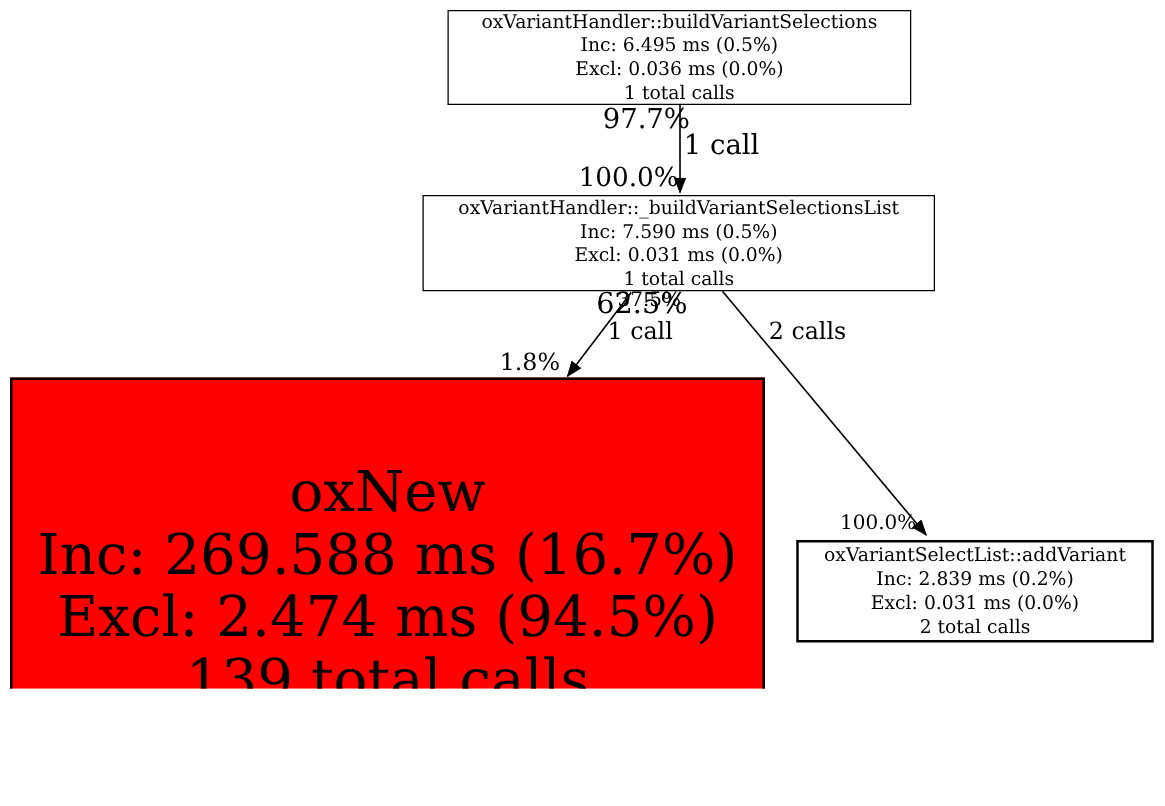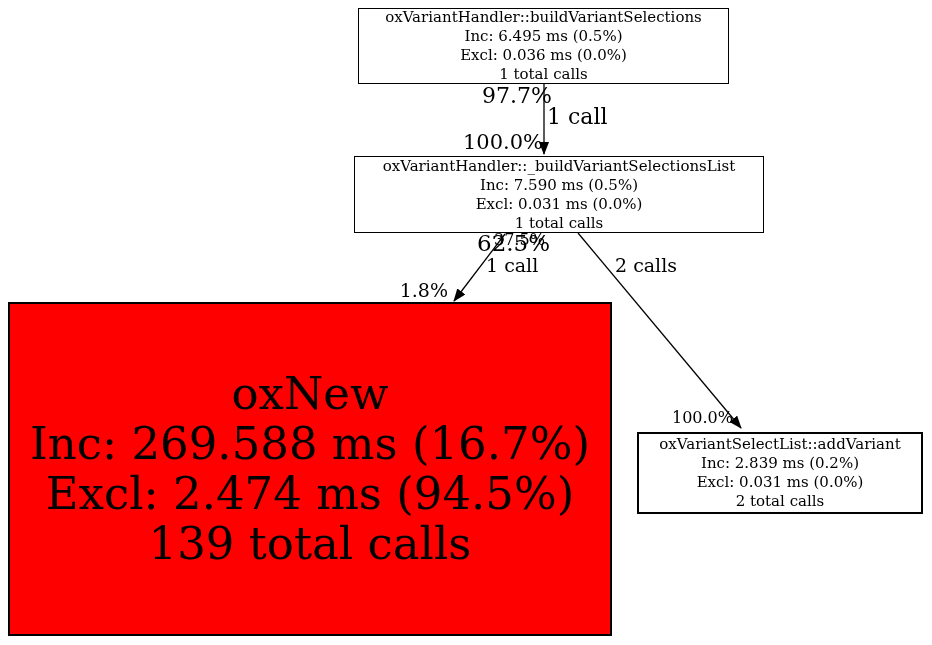--- a/index.html
+++ b/index.html
@@ -1,27 +1,27 @@
 <!DOCTYPE html>
 <html><head>
 <meta charset="utf-8">
 <style>
   html,body{margin:0;padding:0;background:#ffffff;}
   #canvas{
-    position:relative;width:932px;height:645px;background:#ffffff;
+    position:relative;width:932px;height:551px;background:#ffffff;
     font-family:"DejaVu Serif",serif;color:#000000;overflow:hidden;
   }
   .node{
     position:absolute;box-sizing:border-box;border:1px solid #000000;background:#ffffff;
     display:flex;flex-direction:column;justify-content:center;align-items:center;
     text-align:center;font-size:15px;line-height:19px;white-space:nowrap;
   }
   .node span{display:block;}
   #node-top{left:358px;top:8px;width:371px;height:76px;}
-  #node-mid{left:354px;top:156px;width:410px;height:77px;}
+  #node-mid{left:338px;top:156px;width:410px;height:77px;}
   #node-oxnew{left:8px;top:302px;width:604px;height:334px;background:#ff0000;border-width:2px;font-size:45px;line-height:50px;}
   #node-addvariant{left:637px;top:432px;width:286px;height:82px;border-width:2px;line-height:19px;align-items:center;}
   #edge-layer{position:absolute;left:0;top:0;width:932px;height:645px;pointer-events:none;}
   .edge-label{position:absolute;white-space:nowrap;line-height:1.1;}
   #e1-src{right:380px;top:84px;font-size:22px;}
   #e1-calls{left:547px;top:105px;font-size:22px;}
   #e1-tgt{right:389px;top:131px;font-size:21px;}
   #e2-src{left:447px;top:231px;font-size:23px;margin-left:30px;}
   #e3-src{left:494px;top:231px;font-size:16px;}
   #e2-calls{left:486px;top:255px;font-size:19px;}

